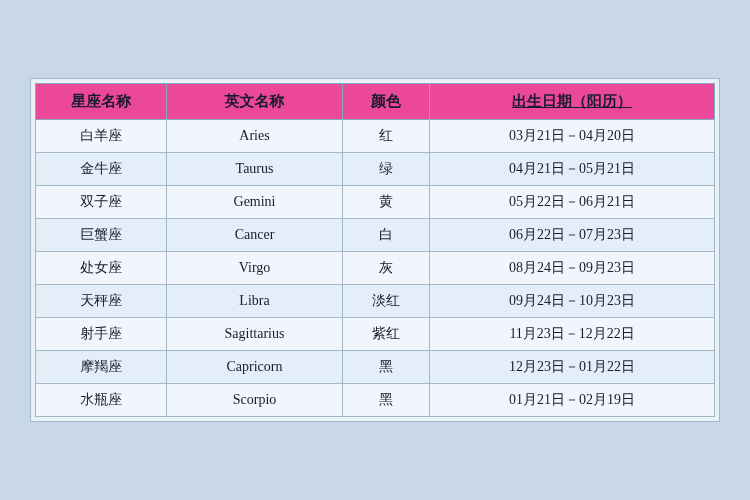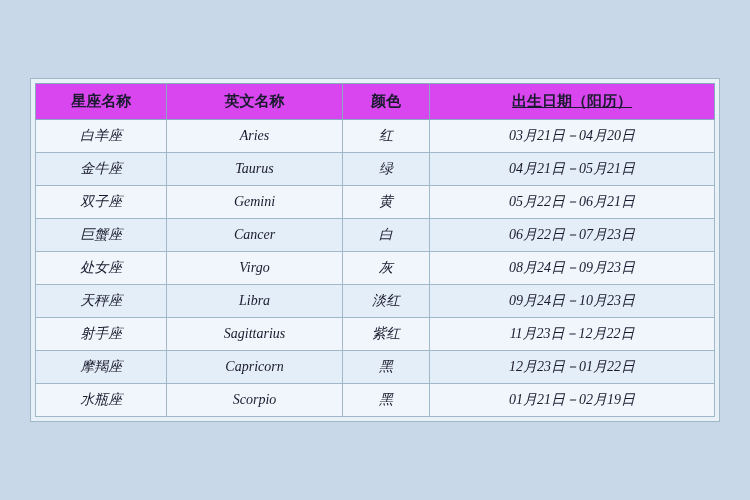--- a/index.html
+++ b/index.html
@@ -23,37 +23,36 @@
       border: 1px solid #a0b8c8;
       padding: 4px;
     }
 
     table {
       border-collapse: collapse;
       width: 680px;
     }
 
     th {
-      background-color: #d946ef;
+      background-color: #ec4899;
       border: 1px solid #88aac0;
       padding: 8px 12px;
       text-align: center;
       font-size: 15px;
       font-weight: bold;
       color: #1a1a2e;
     }
 
     td {
       border: 1px solid #a0b8c8;
       padding: 7px 12px;
       text-align: center;
       font-size: 14px;
       color: #1a1a2e;
       background-color: #f0f6fc;
-      font-style: italic;
     }
 
     tr:nth-child(even) td {
       background-color: #e4eef8;
     }
 
     .col-chinese { width: 120px; }
     .col-english { width: 160px; }
     .col-color   { width: 80px; }
     .col-date    { width: 260px; text-decoration: underline; }

